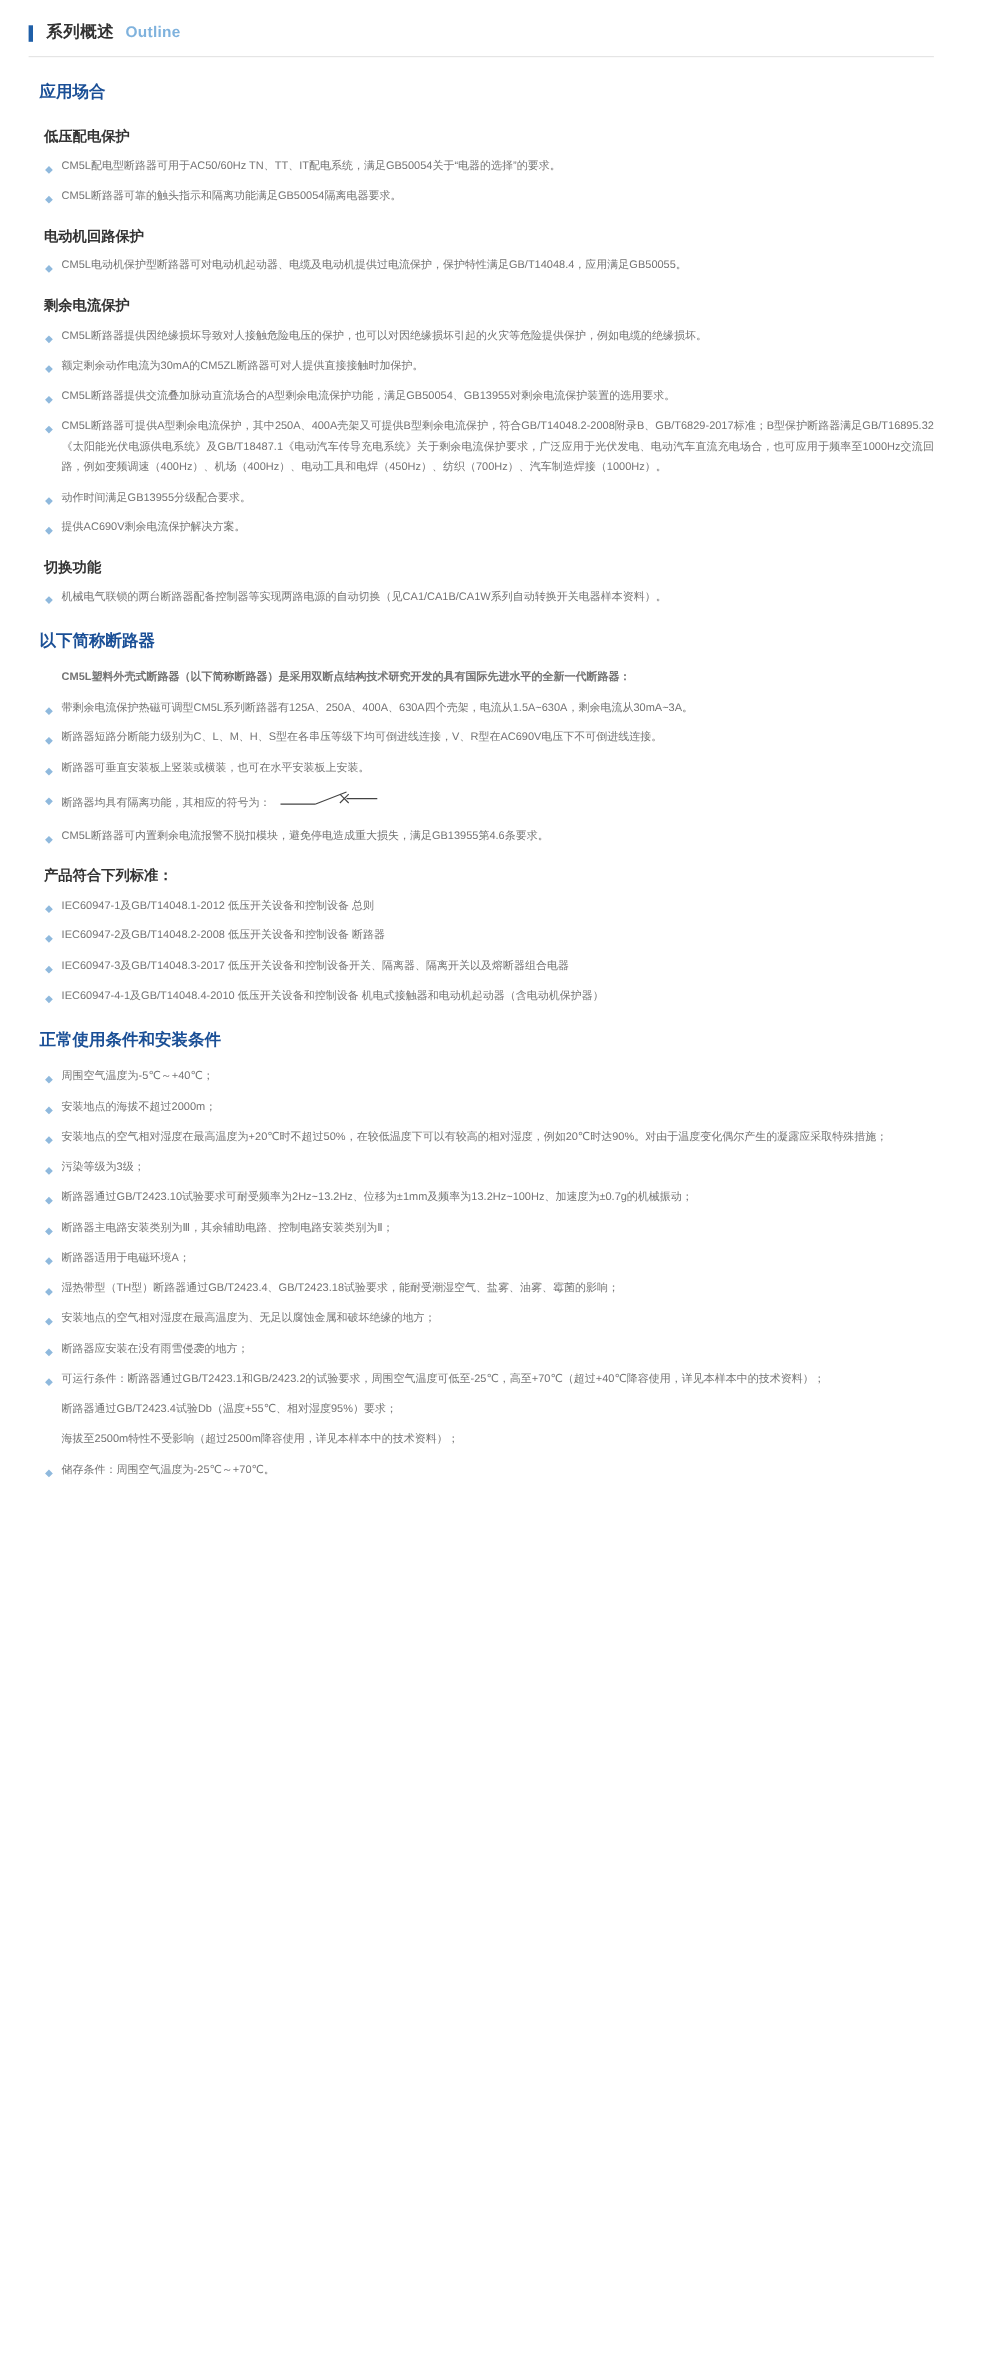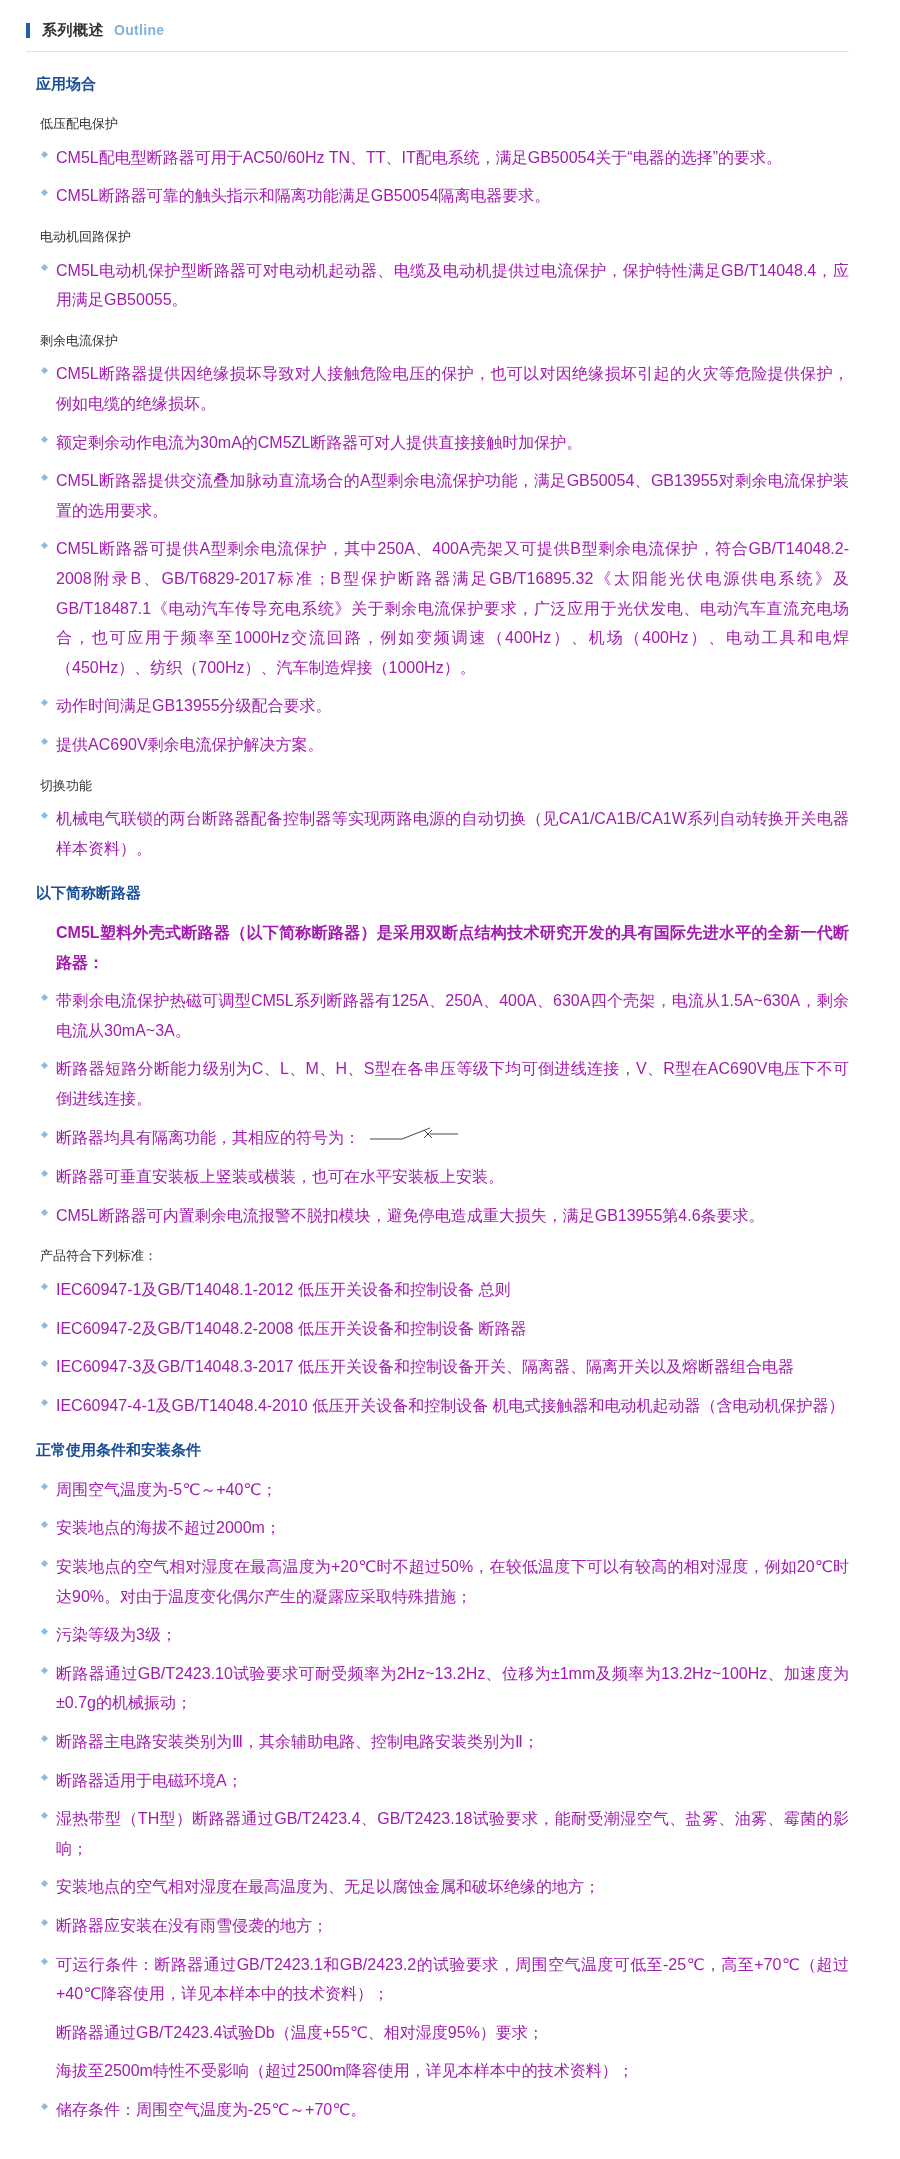--- a/index.html
+++ b/index.html
@@ -55,38 +55,38 @@
     font-size: 15px;
     font-weight: bold;
     color: #1a4f96;
     margin: 16px 0 10px 10px;
   }
   .section-title.first { margin-top: 4px; }
 
   
   .sub-title {
     font-size: 13px;
-    font-weight: normal;
+    font-weight: bold;
     color: #333333;
     margin: 14px 0 6px 14px;
   }
 
   
   ul.bullets {
     list-style: none;
     margin: 0 0 0 14px;
     padding: 0;
   }
   ul.bullets > li {
     position: relative;
     padding-left: 16px;
     margin: 0 0 9px 0;
     line-height: 1.85;
-    color: #a21caf;
-    font-size: 16px;
+    color: #737373;
+    font-size: 10px;
     text-align: justify;
   }
   ul.bullets > li::before {
     content: "";
     position: absolute;
     left: 2px;
     top: 9px;
     width: 5px;
     height: 5px;
     background: #8fb9dd;
@@ -144,33 +144,33 @@
   <div class="sub-title">切换功能</div>
   <ul class="bullets">
     <li>机械电气联锁的两台断路器配备控制器等实现两路电源的自动切换（见CA1/CA1B/CA1W系列自动转换开关电器样本资料）。</li>
   </ul>
 
   <div class="section-title">以下简称断路器</div>
   <ul class="bullets">
     <li class="nodot strong-lead">CM5L塑料外壳式断路器（以下简称断路器）是采用双断点结构技术研究开发的具有国际先进水平的全新一代断路器：</li>
     <li>带剩余电流保护热磁可调型CM5L系列断路器有125A、250A、400A、630A四个壳架，电流从1.5A~630A，剩余电流从30mA~3A。</li>
     <li>断路器短路分断能力级别为C、L、M、H、S型在各串压等级下均可倒进线连接，V、R型在AC690V电压下不可倒进线连接。</li>
+    <li>断路器可垂直安装板上竖装或横装，也可在水平安装板上安装。</li>
     <li>
       <span>断路器均具有隔离功能，其相应的符号为：</span>
       <span class="sym">
         <svg width="92" height="18" viewBox="0 0 92 18" aria-hidden="true">
           <line x1="2" y1="14" x2="34" y2="14" stroke="#444" stroke-width="1"></line>
           <line x1="34" y1="14" x2="62" y2="3" stroke="#444" stroke-width="1"></line>
           <line x1="62" y1="9" x2="90" y2="9" stroke="#444" stroke-width="1"></line>
           <line x1="56" y1="5" x2="64" y2="13" stroke="#444" stroke-width="1"></line>
           <line x1="64" y1="5" x2="56" y2="13" stroke="#444" stroke-width="1"></line>
         </svg>
       </span>
     </li>
-    <li>断路器可垂直安装板上竖装或横装，也可在水平安装板上安装。</li>
     <li>CM5L断路器可内置剩余电流报警不脱扣模块，避免停电造成重大损失，满足GB13955第4.6条要求。</li>
   </ul>
 
   <div class="sub-title">产品符合下列标准：</div>
   <ul class="bullets">
     <li>IEC60947-1及GB/T14048.1-2012 低压开关设备和控制设备 总则</li>
     <li>IEC60947-2及GB/T14048.2-2008 低压开关设备和控制设备 断路器</li>
     <li>IEC60947-3及GB/T14048.3-2017 低压开关设备和控制设备开关、隔离器、隔离开关以及熔断器组合电器</li>
     <li>IEC60947-4-1及GB/T14048.4-2010 低压开关设备和控制设备 机电式接触器和电动机起动器（含电动机保护器）</li>
   </ul>

